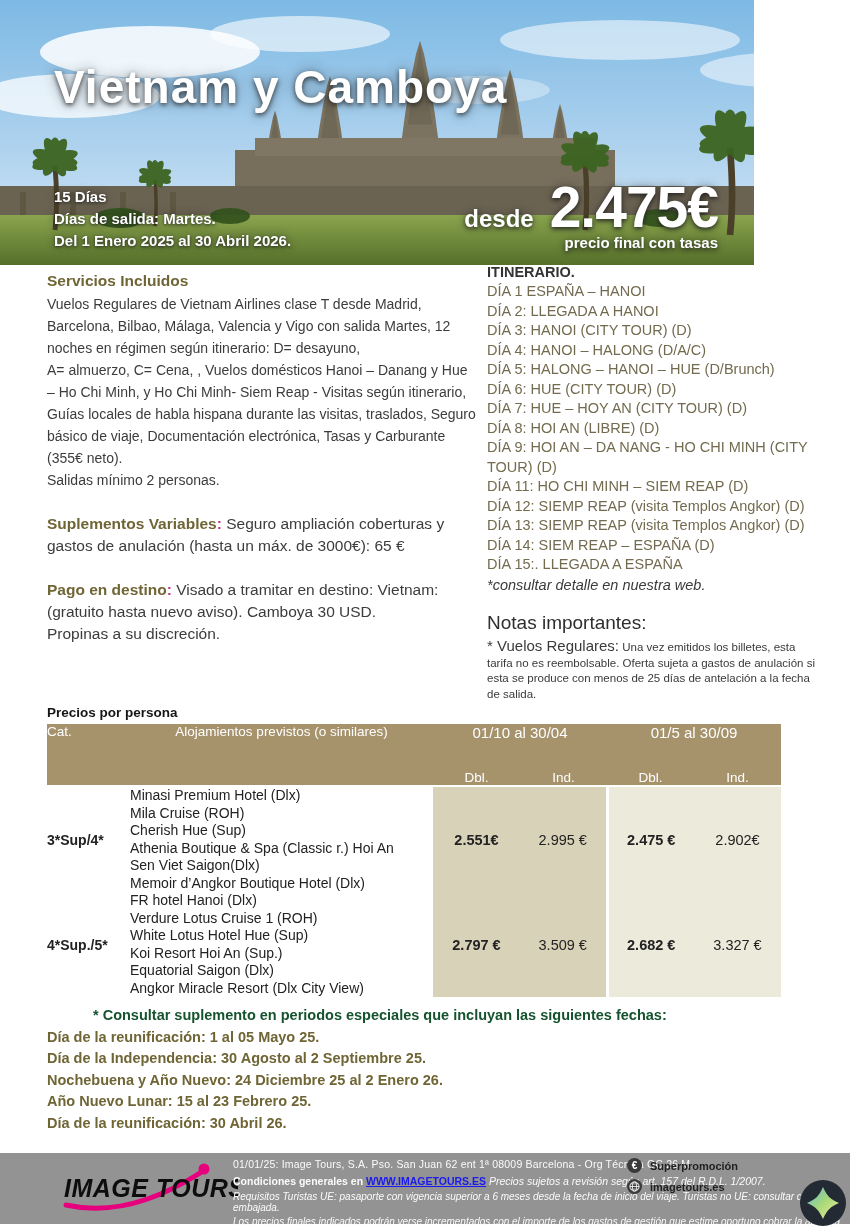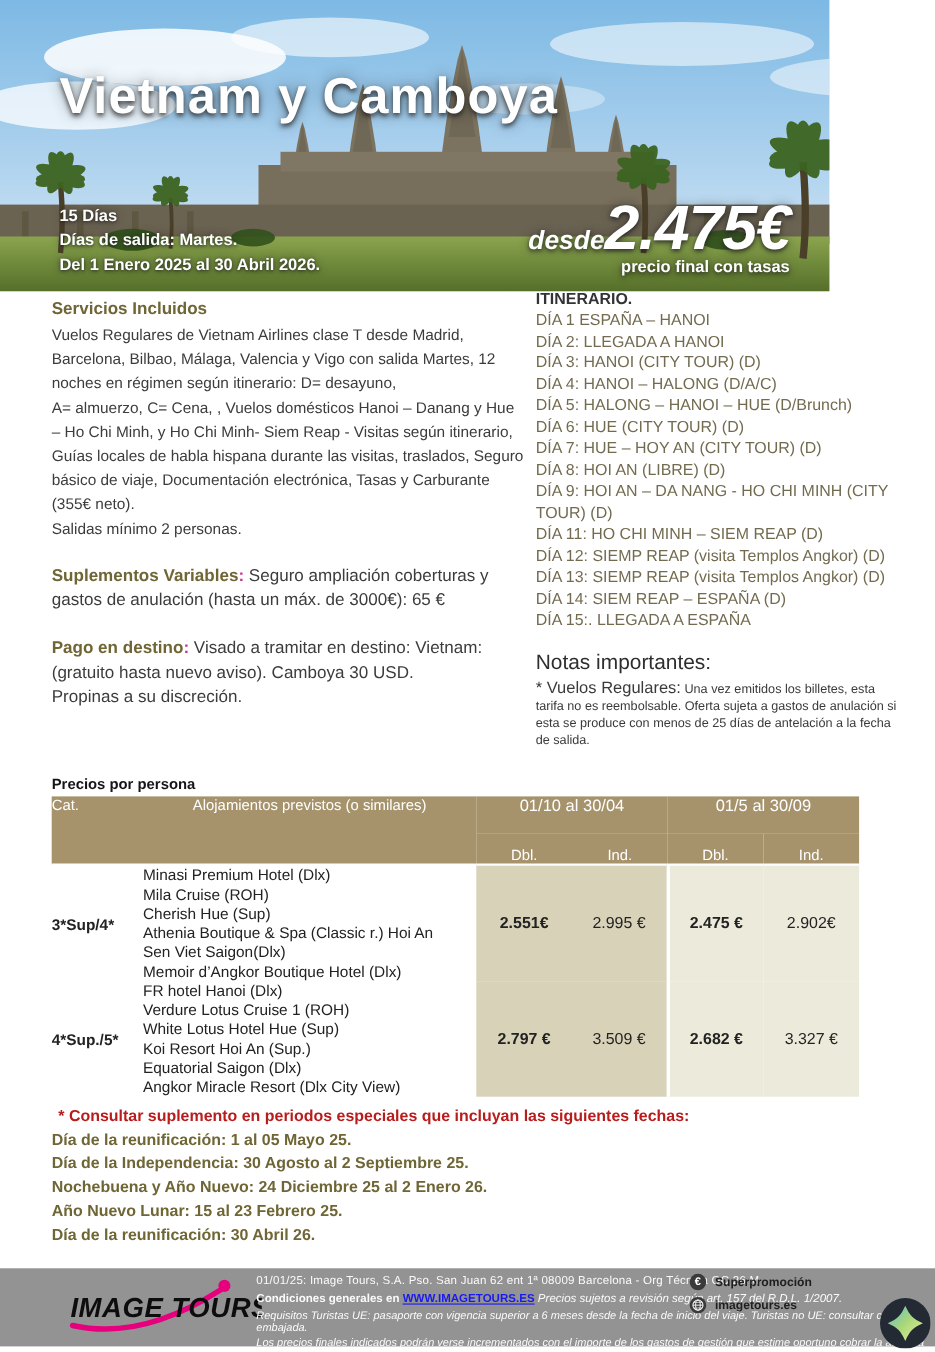--- a/index.html
+++ b/index.html
@@ -14,21 +14,21 @@
 
   
   .hero{position:absolute;left:0;top:0;width:754px;height:265px;overflow:hidden;}
   .hero svg{display:block;}
   .hero-title{position:absolute;left:54px;top:60px;font-size:46px;font-weight:bold;color:#fff;
     letter-spacing:1px;text-shadow:0 2px 5px rgba(30,30,30,.8),0 0 14px rgba(30,30,30,.45);}
   .hero-dates{position:absolute;left:54px;top:186px;font-size:15px;font-weight:bold;color:#fff;
     line-height:22px;text-shadow:0 1px 3px rgba(30,30,30,.85),0 0 8px rgba(30,30,30,.5);}
   .price-block{position:absolute;right:36px;top:180px;text-align:right;color:#fff;
     text-shadow:0 2px 4px rgba(30,30,30,.8),0 0 10px rgba(30,30,30,.45);}
-  .price-row{display:flex;align-items:baseline;gap:0;justify-content:flex-end;font-style:italic;}
+  .price-row{display:flex;align-items:baseline;gap:16px;justify-content:flex-end;}
   .price-desde{font-size:24px;font-weight:bold;}
   .price-amount{font-size:57px;font-weight:bold;letter-spacing:-1px;line-height:54px;}
   .price-note{font-size:15px;font-weight:bold;margin-top:0px;}
 
   
   .left-col{position:absolute;left:47px;top:272px;width:430px;}
   .right-col{position:absolute;left:487px;top:264px;width:336px;}
   .sec-title{font-size:15.5px;font-weight:bold;color:var(--olive);margin-bottom:3px;}
   .body-text{font-size:14px;line-height:22px;color:var(--ink);white-space:pre-line;}
   .para{margin-top:22px;font-size:15.5px;line-height:22px;color:var(--ink);}
@@ -59,21 +59,21 @@
   td.cat{font-size:14px;font-weight:bold;color:#222;padding-left:8px;}
   td.hotels{font-size:14px;line-height:17.5px;color:#222;white-space:pre-line;padding-left:6px;}
   td.p{text-align:center;font-size:14.5px;color:#222;}
   td.p.b{font-weight:bold;}
   td.zone1{background:var(--beige1);}
   td.zone2{background:var(--beige2);}
   td.gap{border-left:3px solid #fff;}
 
   
   .special{position:absolute;left:47px;top:1005px;width:720px;font-size:14.5px;font-weight:bold;line-height:21.5px;}
-  .special .lead{color:#b91c1c;padding-left:6px;}
+  .special .lead{color:#14532d;padding-left:6px;margin-left:40px;}
   .special .d{color:var(--olive);}
 
   
   .footer{position:absolute;left:0;top:1153px;width:850px;height:71px;background:var(--gray);}
   .brand{position:absolute;left:58px;top:8px;width:180px;height:56px;}
   .ftext{position:absolute;left:233px;top:5px;width:612px;color:#fbfbfb;}
   .fl1{font-size:10.5px;letter-spacing:.2px;margin-bottom:5px;}
   .fl2{font-size:10.5px;margin-bottom:4px;}
   .fl2 .b{font-weight:bold;}
   .fl2 a{color:var(--blue);font-weight:bold;text-decoration:underline;}
@@ -224,20 +224,21 @@
     <div class="itin-day">DÍA 5: HALONG – HANOI – HUE (D/Brunch)</div>
     <div class="itin-day">DÍA 6: HUE (CITY TOUR) (D)</div>
     <div class="itin-day">DÍA 7: HUE – HOY AN (CITY TOUR) (D)</div>
     <div class="itin-day">DÍA 8: HOI AN (LIBRE) (D)</div>
     <div class="itin-day">DÍA 9: HOI AN – DA NANG - HO CHI MINH (CITY TOUR) (D)</div>
     <div class="itin-day">DÍA 11: HO CHI MINH – SIEM REAP (D)</div>
     <div class="itin-day">DÍA 12:  SIEMP REAP  (visita Templos Angkor) (D)</div>
     <div class="itin-day">DÍA 13:  SIEMP REAP  (visita Templos Angkor) (D)</div>
     <div class="itin-day">DÍA 14:  SIEM REAP – ESPAÑA (D)</div>
     <div class="itin-day">DÍA 15:.  LLEGADA A ESPAÑA</div>
+    <div class="itin-foot">*consultar detalle en nuestra web.</div>
 
     <div class="notes-title">Notas importantes:</div>
     <p class="notes-body"><span class="notes-lead">* Vuelos Regulares:</span><span> Una vez emitidos los billetes, esta tarifa no es reembolsable. Oferta sujeta a gastos de anulación si esta se produce con menos de 25 días de antelación a la fecha de  salida.</span></p>
   </div>
 
   <div class="prices">
     <div class="prices-caption">Precios por persona</div>
     <table class="price">
       <colgroup>
         <col style="width:83px">

